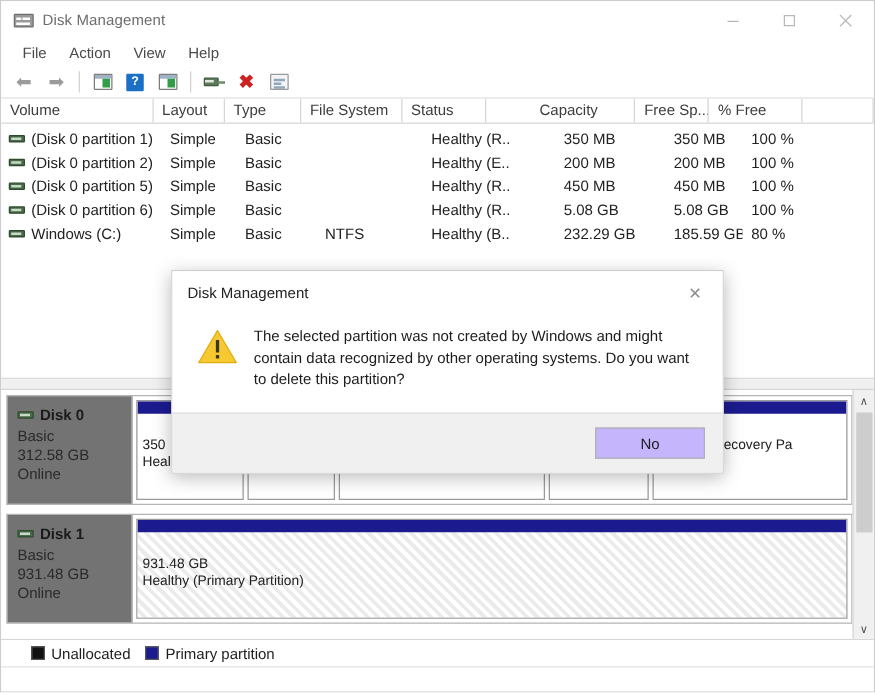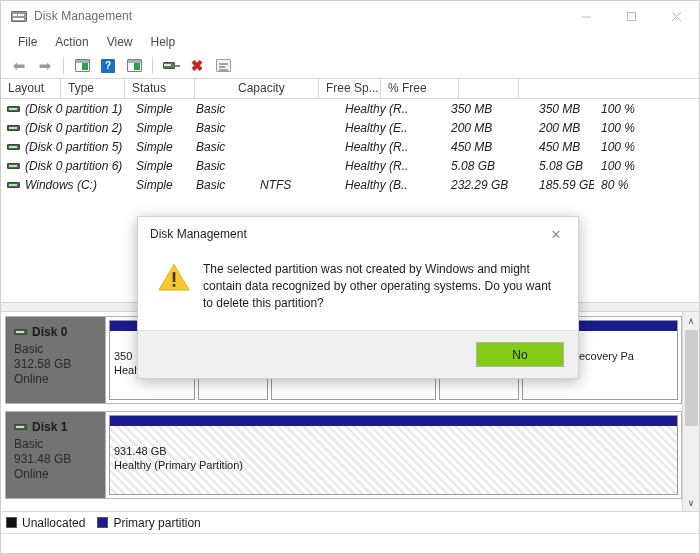--- a/index.html
+++ b/index.html
@@ -124,21 +124,21 @@
     display: flex; height: 20px;
     border-bottom: 1px solid #d6d6d6;
     background: #ffffff;
   }
   .vol-header .th {
     font-size: 12px; color: #3c3c3c;
     padding: 2px 0 0 7px;
     border-right: 1px solid #d6d6d6;
     overflow: hidden; white-space: nowrap;
   }
-  .vol-row { display: flex; height: 19px; align-items: center; font-style: italic; }
+  .vol-row { display: flex; height: 19px; align-items: flex-end; }
   .vol-row .td {
     font-size: 12px; color: #222222;
     padding-left: 7px; overflow: hidden; white-space: nowrap;
   }
   .vol-row .td.vol-name {
     display: flex; align-items: center; gap: 5px; padding-left: 6px;
   }
   .vol-bar-icon {
     width: 13px; height: 6px; flex: 0 0 13px;
     background: #4a6b4a; border: 1px solid #2f4a2f; border-radius: 1px;
@@ -231,21 +231,21 @@
   .sc-track { flex: 1 1 auto; width: 17px; padding-top: 1px; }
   .sc-thumb {
     width: 13px; margin: 0 auto; height: 96px;
     background: #cdcdcd; border-radius: 1px;
   }
 
   
   .legend {
     flex: 0 0 22px;
     display: flex; gap: 6px;
-    padding-left: 5px;
+    padding-left: 24px;
     border-top: 1px solid #d6d6d6;
     background: #ffffff;
   }
   .legend-item { display: flex; align-items: center; gap: 5px; margin-right: 6px; }
   .legend-sw { width: 11px; height: 11px; border: 1px solid #555555; }
   .legend-label { font-size: 12px; color: #1d1d1d; }
   .statusbar { flex: 0 0 20px; background: #ffffff; border-top: 1px solid #e2e2e2; }
 
   
   .dlg-shadow {
@@ -278,21 +278,21 @@
   }
   .dlg-footer {
     flex: 0 0 48px; background: #f0f0f0;
     border-top: 1px solid #dfdfdf;
     display: flex; align-items: center; justify-content: flex-end;
     gap: 10px; padding-right: 14px;
   }
   .dlg-btn {
     width: 88px; height: 25px;
     font-size: 12px; color: #1c1c1c;
-    background: #84cc16; border: 1px solid #b0b0b0;
+    background: #c4b5fd; border: 1px solid #b0b0b0;
     display: flex; align-items: center; justify-content: center;
   }
   .dlg-btn.default {
     border: 1px solid #6da2cf;
     box-shadow: inset 0 0 0 1px #ffffff;
     background: #e9e9e9;
   }
 </style>
 </head>
 <body>
@@ -372,22 +372,24 @@
       <span class="prop-icon">
           <i class="p1"></i>
           <i class="p2"></i>
           <i class="p3"></i>
         </span>
     </div>
   </div>
 
   <div class="vol-list">
     <div class="vol-header">
+      <div class="th c-volume">Volume</div>
       <div class="th c-layout">Layout</div>
       <div class="th c-type">Type</div>
+      <div class="th c-fs">File System</div>
       <div class="th c-status">Status</div>
       <div class="th c-cap">Capacity</div>
       <div class="th c-free">Free Sp...</div>
       <div class="th c-pfree">% Free</div>
       <div class="th c-last"></div>
     </div>
 
     <div class="vol-row">
       <div class="td c-volume vol-name">
         <span class="vol-bar-icon"></span>

